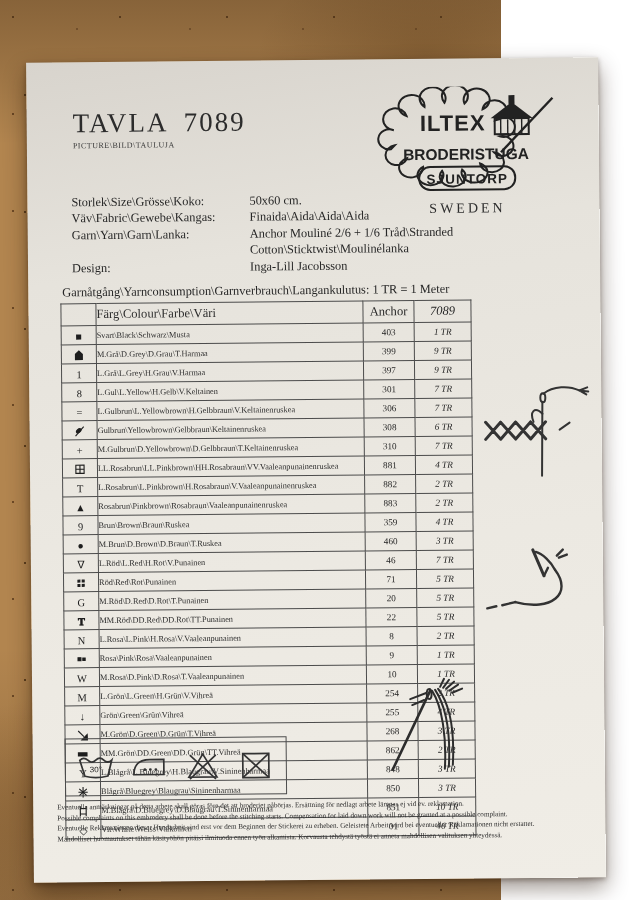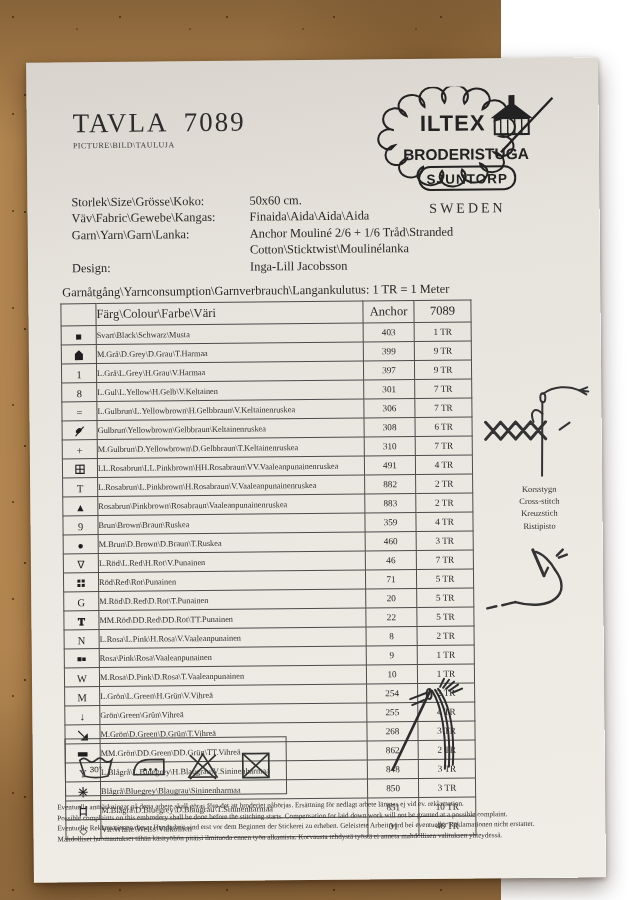--- a/index.html
+++ b/index.html
@@ -38,21 +38,21 @@
   .spec-value{width:350px;}
   .consumption{position:absolute;left:34px;top:223px;font-size:12.4px;}
   
   table.yarn{position:absolute;left:32px;top:241px;border-collapse:collapse;table-layout:fixed;width:410px;}
   table.yarn th,table.yarn td{border:1px solid #4c4c4c;padding:0;overflow:hidden;white-space:nowrap;}
   table.yarn th{height:21px;font-weight:normal;font-size:12.6px;}
   th.h-color{text-align:left;padding-left:16px;}
   .c-sym{width:34px;text-align:center;}
   .c-name{width:266px;text-align:left;padding-left:4px;font-size:8.3px;color:#2d2d2d;}
   .c-anchor{width:50px;text-align:center;font-size:9.2px;}
-  .c-amount{width:56px;text-align:center;font-size:9.2px;}
+  .c-amount{width:56px;text-align:center;font-size:9.2px;font-style:italic;}
   table.yarn tbody tr{height:13.8px;}
   .g{font-size:10.5px;line-height:1;display:inline-block;color:#1e1e1e;}
   .g.heavy{font-weight:bold;-webkit-text-stroke:.6px #1e1e1e;}
   .c-sym svg{display:inline-block;vertical-align:middle;}
   
   .legend{position:absolute;width:126px;text-align:center;color:#2e2e2e;}
   .legend .lines div{font-size:8.4px;line-height:1.45;}
   .legend svg{display:block;margin:0 auto;}
   .legend-cross{left:446px;top:326px;}
   .legend-back{left:446px;top:488px;}
@@ -177,21 +177,21 @@
             <td class="c-anchor">310</td>
             <td class="c-amount">7 TR</td>
           </tr>
           <tr>
             <td class="c-sym"><svg width="12" height="12" viewBox="0 0 14 14">
                 <rect stroke="#1e1e1e" stroke-width="1.3" fill="none" x="2.2" y="2.2" width="9.6" height="9.6"></rect>
                 <line stroke="#1e1e1e" stroke-width="1.3" fill="none" x1="7" y1="2.2" x2="7" y2="11.8"></line>
                 <line stroke="#1e1e1e" stroke-width="1.3" fill="none" x1="2.2" y1="7" x2="11.8" y2="7"></line>
               </svg></td>
             <td class="c-name">LL.Rosabrun\LL.Pinkbrown\HH.Rosabraun\VV.Vaaleanpunainenruskea</td>
-            <td class="c-anchor">491</td>
+            <td class="c-anchor">881</td>
             <td class="c-amount">4 TR</td>
           </tr>
           <tr>
             <td class="c-sym"><span class="g">T</span></td>
             <td class="c-name">L.Rosabrun\L.Pinkbrown\H.Rosabraun\V.Vaaleanpunainenruskea</td>
             <td class="c-anchor">882</td>
             <td class="c-amount">2 TR</td>
           </tr>
           <tr>
             <td class="c-sym"><span class="g">▲</span></td>
@@ -334,26 +334,20 @@
         </g>
         <g stroke="#333" stroke-width="2" stroke-linecap="round" fill="none">
           <path d="M62 92 L63 18"></path>
           <ellipse cx="63.5" cy="14" rx="2.5" ry="4.5"></ellipse>
           <path d="M64 10 C74 2 90 2 100 7"></path>
           <path d="M100 7 l8 -3 M100 7 l9 1 M100 7 l7 4"></path>
           <path d="M80 46 l10 -7"></path>
           <path d="M63 30 C55 22 50 28 54 38"></path>
         </g>
       </svg>
-      <div class="lines">
-        <div>Korsstygn</div>
-        <div>Cross-stitch</div>
-        <div>Kreuzstich</div>
-        <div>Ristipisto</div>
-      </div>
     </div>
 
     <div class="legend legend-back">
       <svg width="118" height="78" viewBox="0 0 118 78">
         <g stroke="#333" stroke-width="2.4" stroke-linecap="round" fill="none">
           <path d="M6 62 l9 -2 M21 59 l13 -3"></path>
           <path d="M34 56 C70 66 92 48 74 24"></path>
           <path d="M74 24 C70 16 62 8 55 6"></path>
           <path d="M52 4 L63 30" stroke-width="3"></path>
           <path d="M63 30 l4 -8"></path>

